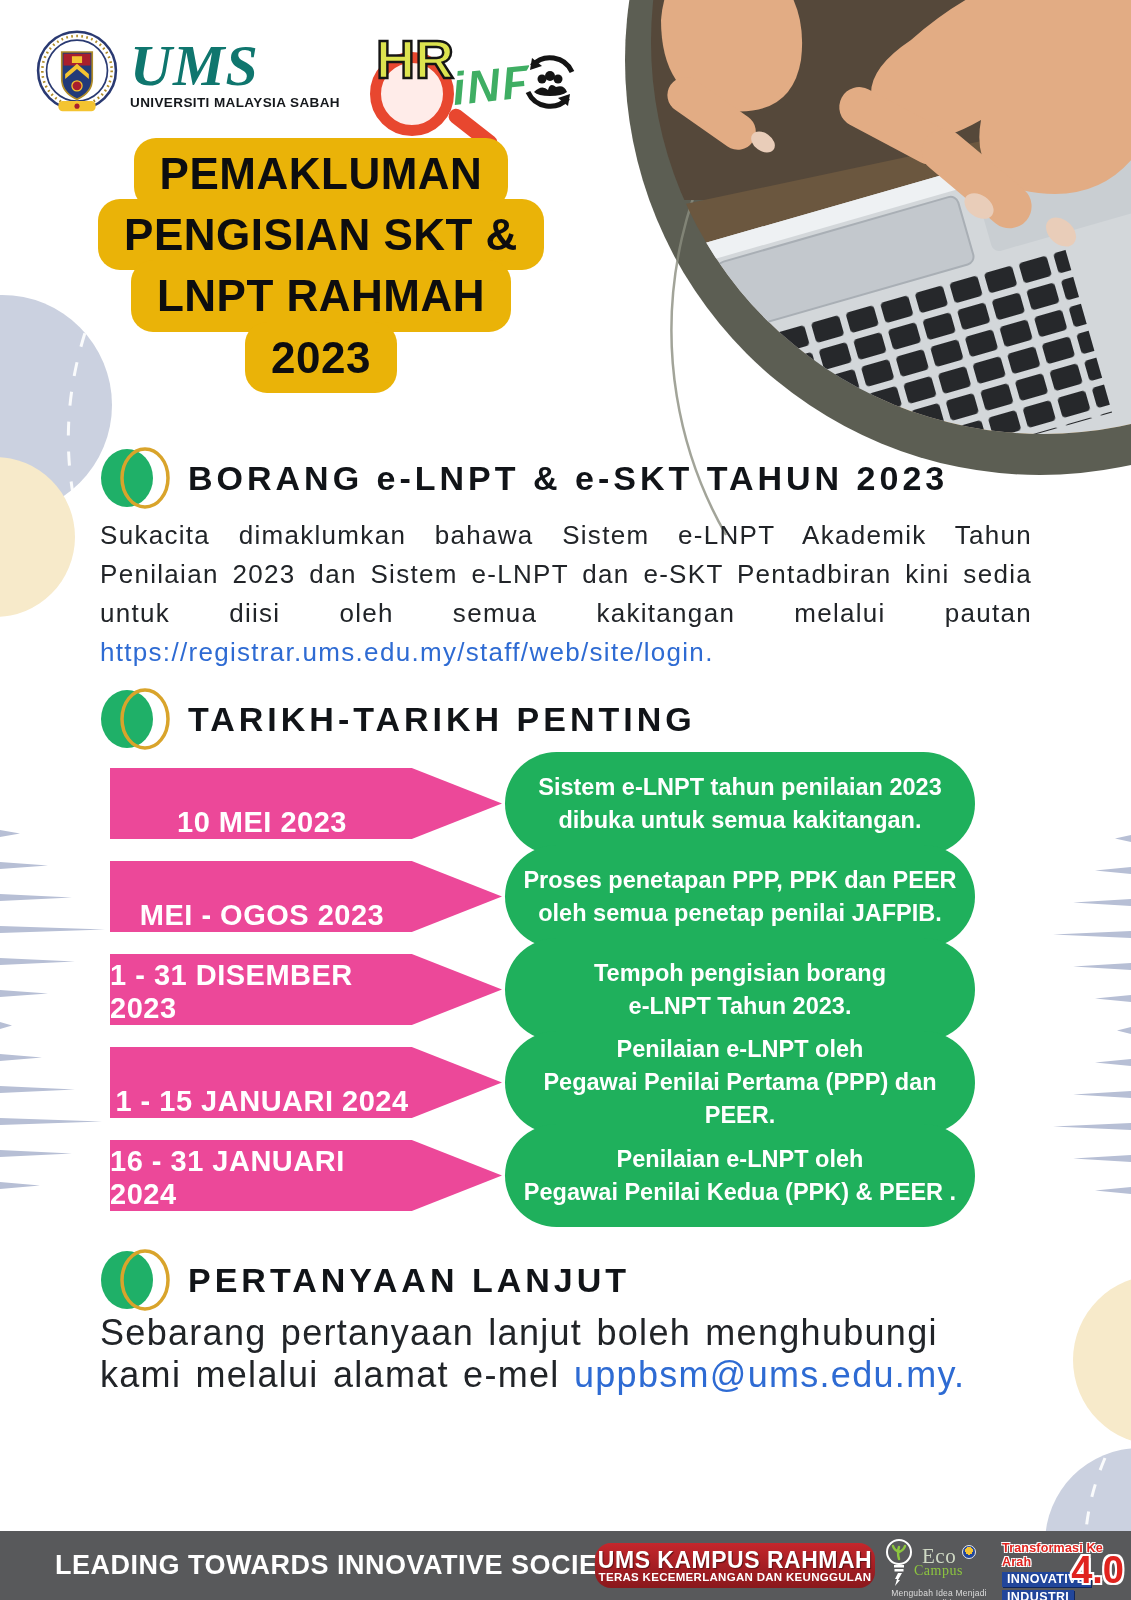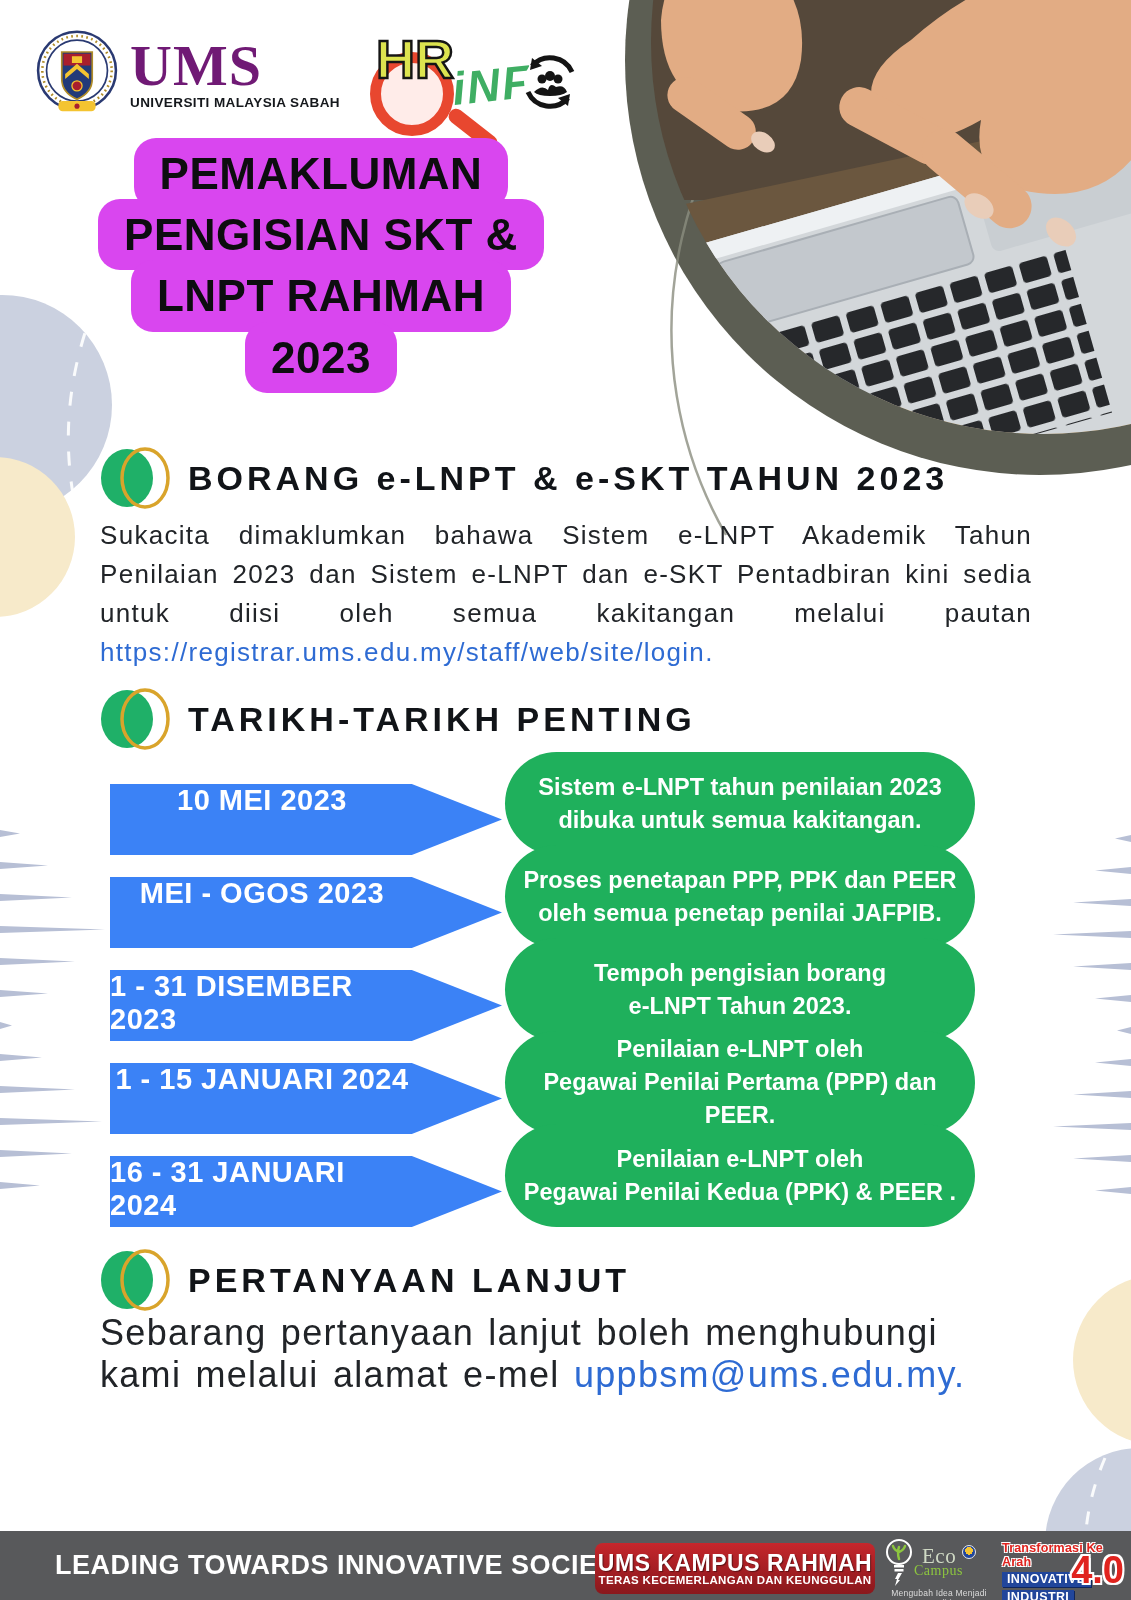--- a/index.html
+++ b/index.html
@@ -16,62 +16,62 @@
   .sl-left  { left:0; clip-path:polygon(0 0,100% 50%,0 100%); }
   .sl-right { right:0; clip-path:polygon(100% 0,0 50%,100% 100%); }
 
   
   .photo-blob { position:absolute; top:0; right:0; width:580px; height:560px; }
 
   
   .logo-row { position:absolute; top:26px; left:30px; display:flex; align-items:flex-start; }
   .ums-logo { display:flex; align-items:center; background:#fff; padding:4px 10px 4px 4px; }
   .ums-text { margin-left:10px; }
-  .ums-acronym { font-size:58px; font-weight:800; color:#701a75; letter-spacing:1px; line-height:0.95; font-family:"Liberation Serif","DejaVu Serif",serif; }
+  .ums-acronym { font-size:58px; font-weight:800; color:#0f766e; letter-spacing:1px; line-height:0.95; font-family:"Liberation Serif","DejaVu Serif",serif;font-style:italic; }
   .ums-sub { font-size:13.5px; font-weight:700; color:#15181c; letter-spacing:.4px; margin-top:2px; }
   .hr-logo { position:relative; width:215px; height:110px; margin-left:18px; }
   .hr-ring { position:absolute; left:2px; top:26px; width:84px; height:84px; border-radius:50%;
              border:11px solid #e8472f; background:rgba(255,233,229,.85); }
   .hr-handle { position:absolute; left:76px; top:96px; width:58px; height:15px; background:#e8472f; border-radius:8px; transform:rotate(38deg); }
   .hr-hr { position:absolute; left:8px; top:2px; font-size:54px; font-weight:800; color:#dce34f;
            -webkit-text-stroke:2.5px #151515; letter-spacing:0; }
   .hr-inf { position:absolute; left:84px; top:32px; font-size:46px; font-weight:800; font-style:italic; color:#3fae63; transform:rotate(-6deg); letter-spacing:2px; }
   .hr-people { position:absolute; left:154px; top:28px; }
 
   
   .title-block { position:absolute; left:95px; top:148px; width:452px; text-align:center; }
-  .title-line { display:inline-block; background:#d946ef; border-radius:22px; padding:7px 26px;
+  .title-line { display:inline-block; background:#eab308; border-radius:22px; padding:7px 26px;
                 font-size:44px; font-weight:800; color:#0d0d0f; letter-spacing:.5px; margin-top:-10px; line-height:1.3; }
 
   
   .sec-head { position:absolute; left:100px; display:flex; align-items:center; }
   .sec-icon { width:74px; height:62px; flex:0 0 auto; }
   .sec-title { margin-left:14px; font-size:34px; font-weight:800; color:#111418; letter-spacing:4px; }
 
   
   .body-text { position:absolute; left:100px; width:932px; font-size:26px; color:#212428;
                letter-spacing:1.3px; word-spacing:3px; line-height:39px; text-align:justify; }
   .body-text.left { text-align:left; line-height:42px; font-size:36px; }
   .link { color:#2e6bd3; text-decoration:none; cursor:pointer; }
 
   
   .t-row { position:absolute; left:110px; width:865px; height:103px; }
-  .t-banner { position:absolute; left:0; top:32px; width:392px; height:71px; background:#3b82f6;
+  .t-banner { position:absolute; left:0; top:16px; width:392px; height:71px; background:#ec4899;
               clip-path:polygon(0 0,77% 0,100% 50%,77% 100%,0 100%);
-              display:flex; align-items:flex-start; justify-content:center; padding-right:88px; }
+              display:flex; align-items:flex-end; justify-content:center; padding-right:88px; }
   .t-date { color:#fff; font-size:29px; font-weight:800; letter-spacing:.5px; }
   .t-pill { position:absolute; left:395px; top:0; width:470px; height:103px; background:#1fb05c; border-radius:52px;
             display:flex; flex-direction:column; align-items:center; justify-content:center; text-align:center; }
   .t-pill span { color:#fff; font-size:23.5px; font-weight:700; line-height:1.4; display:block; }
 
   
   .footer { position:absolute; left:0; top:1531px; width:1131px; height:69px; background:#58595b; z-index:5; }
   .slogan { position:absolute; left:55px; top:0; height:69px; display:flex; align-items:center;
             color:#fff; font-size:27px; font-weight:800; letter-spacing:.5px; }
-  .rahmah { position:absolute; left:595px; top:12px; width:280px; height:51px; border-radius:8px;
+  .rahmah { position:absolute; left:595px; top:12px; width:280px; height:45px; border-radius:16px;
             background:linear-gradient(180deg,#c5272c 0%,#a01d22 60%,#8a181c 100%);
             display:flex; flex-direction:column; align-items:center; justify-content:center; }
   .rahmah-title { color:#fff; font-size:23px; font-weight:800; letter-spacing:.5px; line-height:22px; text-shadow:1px 1px 1px #5c0f12; }
   .rahmah-sub { color:#fff; font-size:11.5px; font-weight:800; letter-spacing:.3px; line-height:12px; }
   .eco { position:absolute; left:884px; top:5px; width:110px; height:62px; }
   .eco-bulb { position:absolute; left:0; top:2px; }
   .eco-line1 { position:absolute; left:38px; top:8px; font-family:"Liberation Serif","DejaVu Serif",serif;
                font-size:21px; color:#cfd9c4; letter-spacing:.5px; }
   .eco-crest { position:absolute; left:78px; top:9px; width:14px; height:14px; border-radius:50%;
                background:radial-gradient(circle at 50% 40%, #f4c431 0 40%, #21469b 41% 100%); border:1.5px solid #e8e8e8; }

